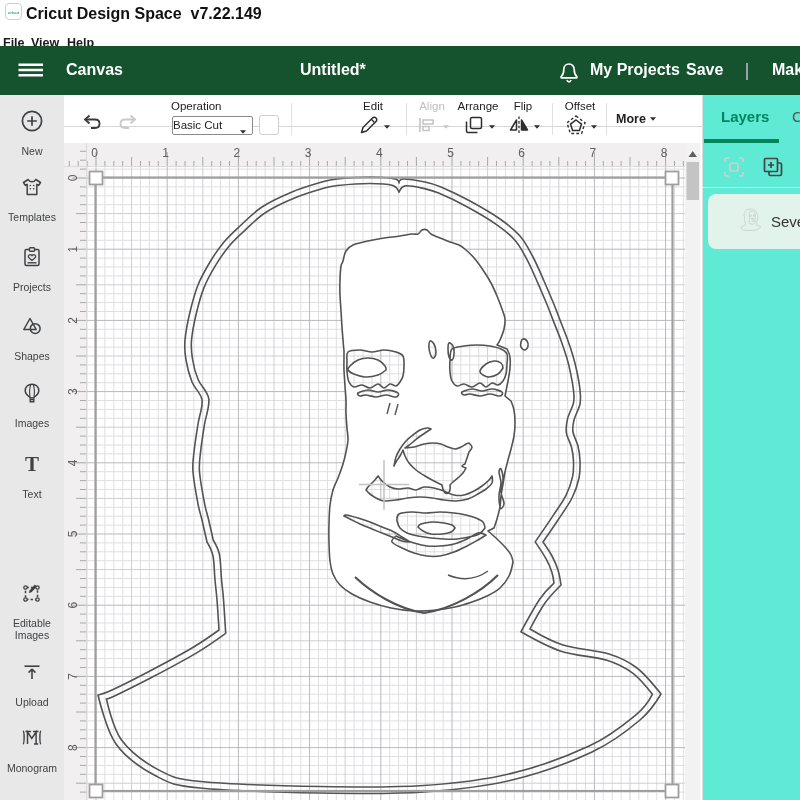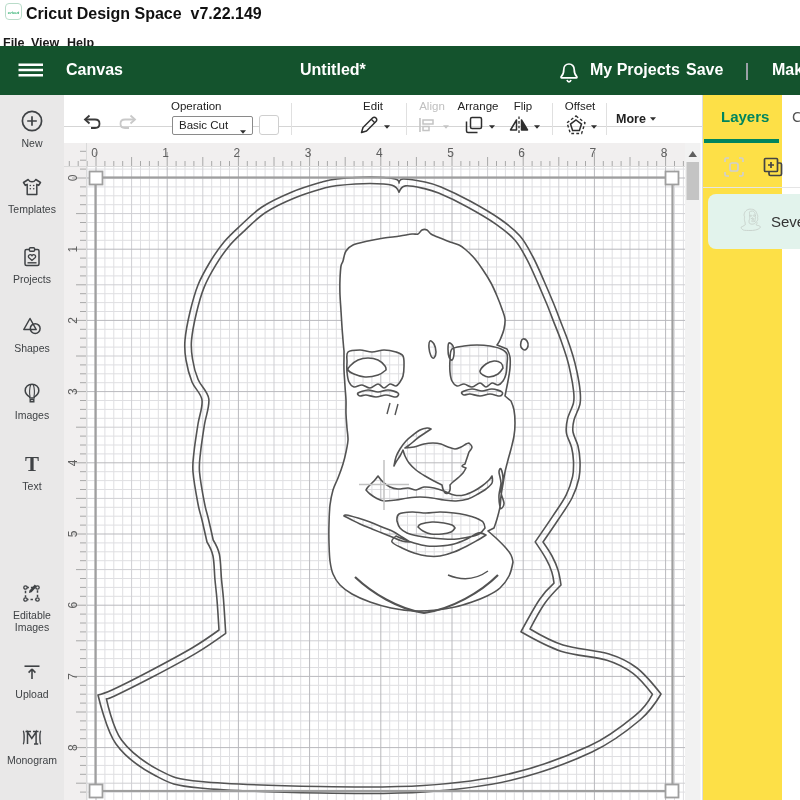--- a/index.html
+++ b/index.html
@@ -10,22 +10,22 @@
 #menubar { position:absolute; left:0; top:24px; width:800px; height:22px; background:#fff; font-size:12.5px; color:#1a1a1a; }
 #menubar span { position:absolute; top:12px;font-weight:bold; }
 #header { position:absolute; left:0; top:46px; width:800px; height:49px; background:#14532d; color:#fff; }
 #header .htext { position:absolute; top:15px; font-size:16px; font-weight:600; color:#fff; white-space:nowrap; }
 #toolbar { position:absolute; left:64px; top:95px; width:638px; height:32px; background:#fff; border-bottom:1px solid #d5d5d5; }
 .tool { position:absolute; text-align:center; font-size:11.5px; color:#222; }
 .tool .tlabel { display:block; margin-bottom:1px; }
 .tool.disabled { color:#c0c0c0; }
 #sidebar { position:absolute; left:0; top:95px; width:64px; height:705px; background:#e9e8e8; }
 .sbitem { position:absolute; width:64px; text-align:center; }
-.sblabel { font-size:10.5px; color:#3f4245; margin-top:0px; line-height:12px; }
-#rightpanel { position:absolute; left:702px; top:95px; width:80px; height:705px; background:#fde047; border-left:1px solid #ddd; }
+.sblabel { font-size:10.5px; color:#3f4245; margin-top:8px; line-height:12px; }
+#rightpanel { position:absolute; left:702px; top:95px; width:98px; height:705px; background:#5eead4; border-left:1px solid #ddd; }
 </style>
 </head>
 <body>
 <div id="titlebar">
   <span class="ticon"><svg width="17" height="17" viewBox="0 0 17 17" style="">
         <rect x="0.5" y="0.5" width="16" height="16" rx="3.5" fill="#fff" stroke="#b9dcc9" stroke-width="1"></rect>
         <text x="8.5" y="10.5" font-family="Liberation Sans, sans-serif" font-size="4.2" font-style="italic" font-weight="bold" fill="#2eaf6e" text-anchor="middle">cricut</text>
       </svg></span>
   <span class="ttext">Cricut Design Space&nbsp; v7.22.149</span>
 </div>
@@ -100,21 +100,21 @@
 <div id="toolbar">
   <span style="position:absolute;left:16px;top:16px"><svg width="24" height="22" viewBox="0 0 24 22" style="">
         <path d="M6 8.5 H15 C18 8.5 19.5 10.5 19.5 12.7 C19.5 15 18 17 15 17 H11" fill="none" stroke="#3a3a3a" stroke-width="1.8"></path>
         <path d="M9.5 4.5 L5 8.5 L9.5 12.5" fill="none" stroke="#3a3a3a" stroke-width="1.8"></path>
       </svg></span>
   <span style="position:absolute;left:52px;top:16px"><svg width="24" height="22" viewBox="0 0 24 22" style="">
         <path d="M18 8.5 H9 C6 8.5 4.5 10.5 4.5 12.7 C4.5 15 6 17 9 17 H13" fill="none" stroke="#c9c9c9" stroke-width="1.8"></path>
         <path d="M14.5 4.5 L19 8.5 L14.5 12.5" fill="none" stroke="#c9c9c9" stroke-width="1.8"></path>
       </svg></span>
   <span style="position:absolute;left:107px;top:5px;font-size:11.5px;color:#222">Operation</span>
-  <div style="position:absolute;left:108px;top:21px;width:81px;height:19px;border:1px solid #8a8a8a;border-radius:2px;background:#fff;font-size:11.5px;color:#222;line-height:17px;padding-left:6px">Basic Cut<span style="position:absolute;right:5px;top:6px"><svg width="8" height="6" viewBox="0 0 8 6">
+  <div style="position:absolute;left:108px;top:21px;width:81px;height:19px;border:1px solid #8a8a8a;border-radius:2px;background:#fff;font-size:11.5px;color:#222;line-height:17px;">Basic Cut<span style="position:absolute;right:5px;top:6px"><svg width="8" height="6" viewBox="0 0 8 6">
           <path d="M1 1.2 L4 4.8 L7 1.2 Z" fill="#2e2e2e"></path>
         </svg></span></div>
   <div style="position:absolute;left:195px;top:20px;width:20px;height:20px;border:1.5px solid #cfcfcf;border-radius:3px;background:#fff"></div>
   <div style="position:absolute;left:227px;top:8px;width:1px;height:32px;background:#e0e0e0"></div>
   <div class="tool" style="left:279px;top:5px;width:60px"><span class="tlabel">Edit</span><svg width="24" height="24" viewBox="0 0 24 24" style="">
         <path d="M4.5 19.5 L6 14.5 L15.5 5 C16.5 4 18 4 19 5 C20 6 20 7.5 19 8.5 L9.5 18 Z" fill="none" stroke="#2e2e2e" stroke-width="1.5" stroke-linejoin="round"></path>
         <path d="M14.3 6.2 L17.8 9.7" stroke="#2e2e2e" stroke-width="1.3"></path>
       </svg><span style="position:relative;top:-7px;left:2px"><svg width="8" height="6" viewBox="0 0 8 6">
           <path d="M1 1.2 L4 4.8 L7 1.2 Z" fill="#2e2e2e"></path>
         </svg></span></div>

